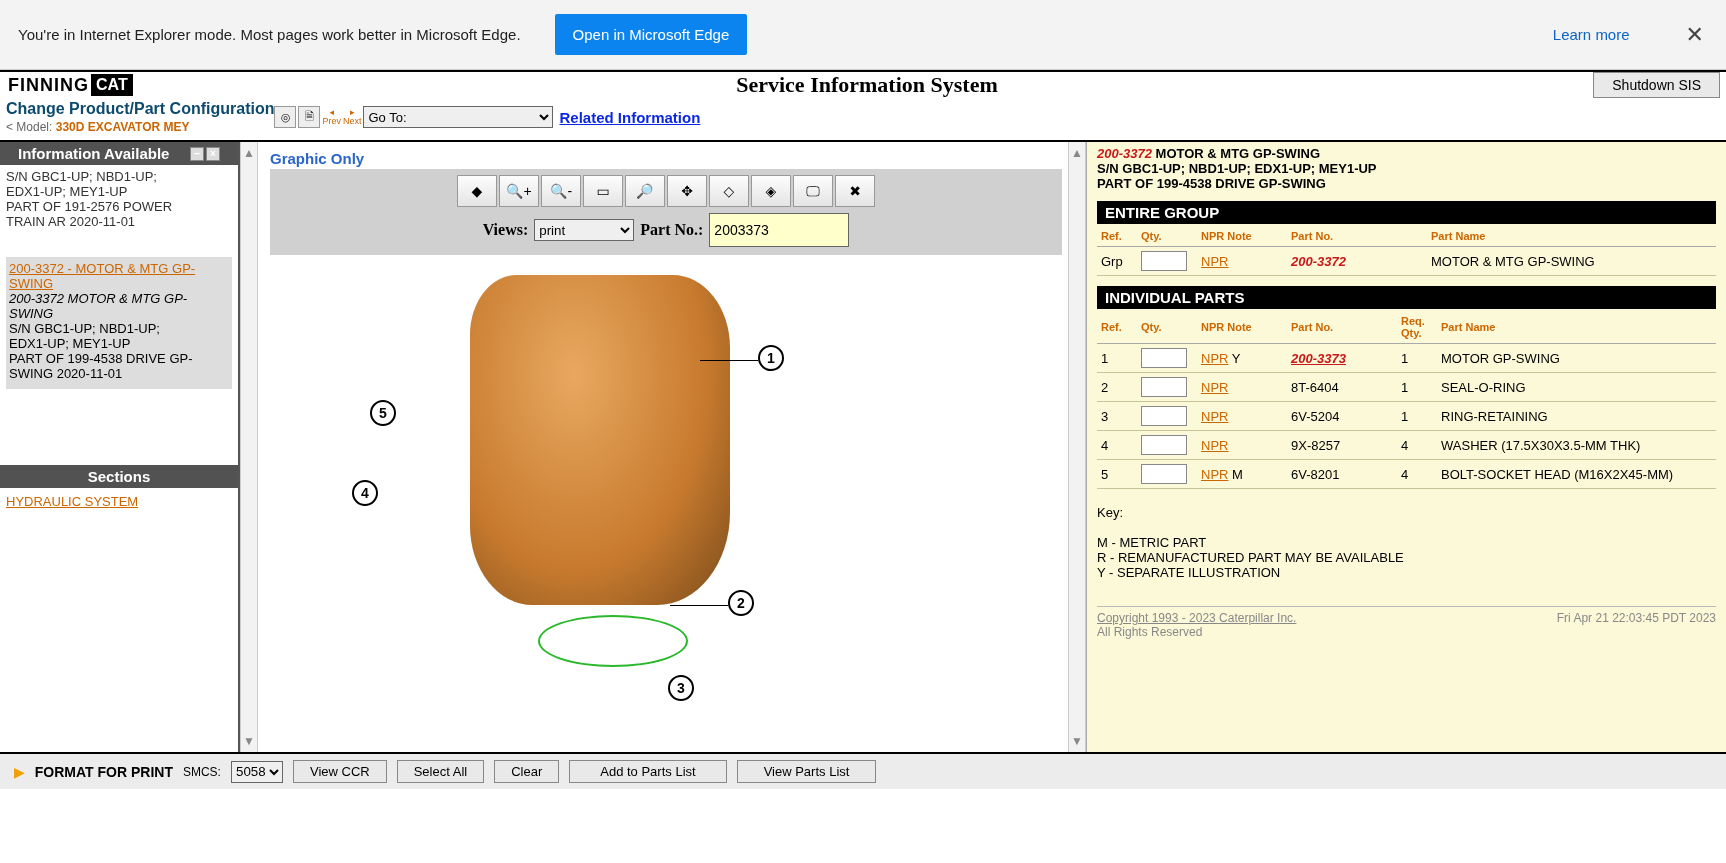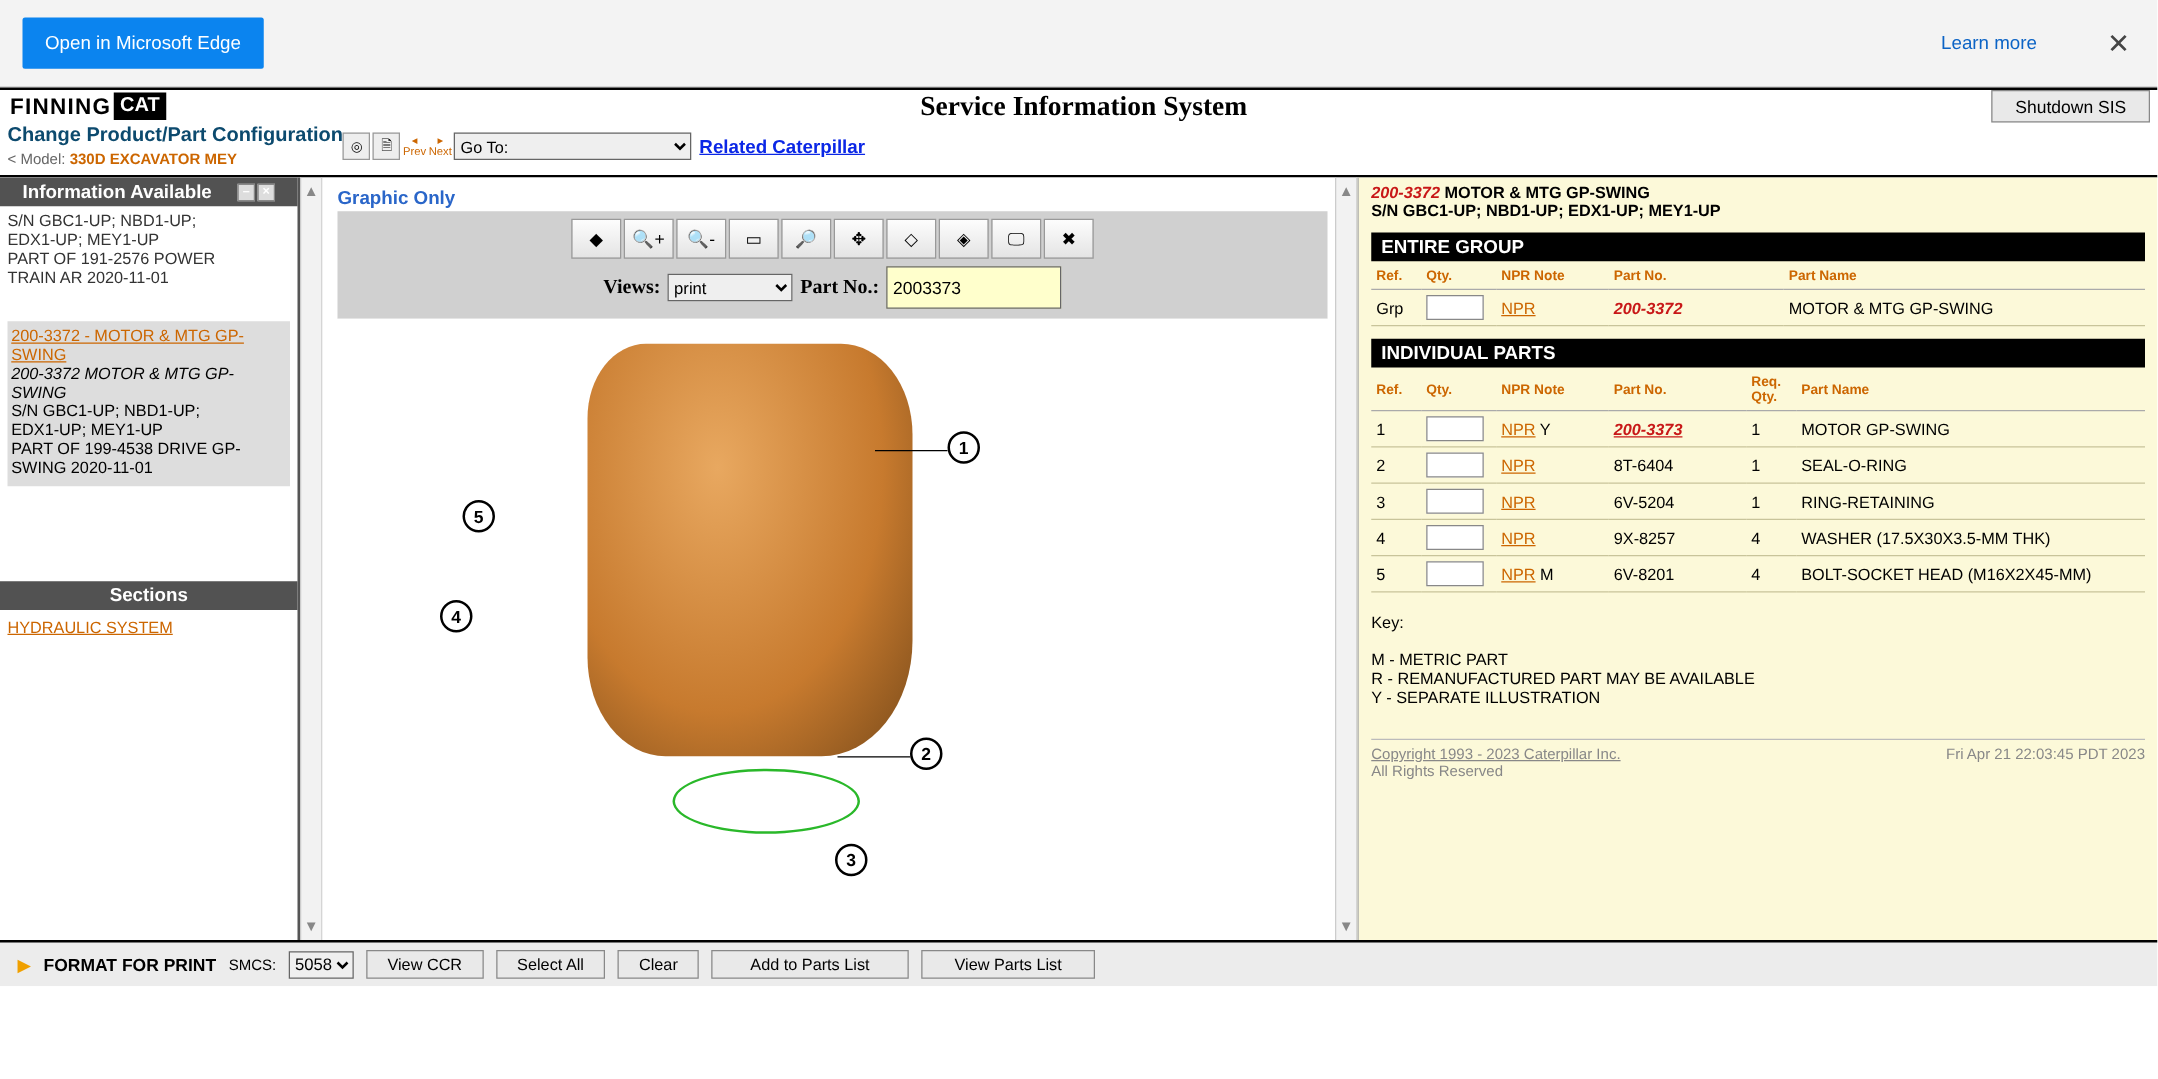--- a/index.html
+++ b/index.html
@@ -84,20 +84,21 @@
 .bottom-arrow { color: #f0a000; font-size: 14px; }
 .bottom-lbl { font-weight: bold; font-size: 14px; }
 .bottom-smcs { font-size: 12px; }
 .bottom-sel { height: 22px; border: 1px solid #666; }
 .bottom-btn { background: #e9e9e9; border: 1px solid #888; padding: 3px 16px; font-size: 13px; cursor: pointer; }
 </style>
 </head>
 <body>
 
 <div class="ie-banner">
+  <span class="ie-banner-text">You're in Internet Explorer mode. Most pages work better in Microsoft Edge.</span>
   <button class="ie-open-btn">Open in Microsoft Edge</button>
   <a class="ie-learn">Learn more</a>
   <span class="ie-close">✕</span>
 </div>
 
 <div class="sis-header">
   <div class="logo-box">
     <span class="logo-text">FINNING</span>
     <span class="logo-cat">CAT</span>
   </div>
@@ -114,21 +115,21 @@
     </div>
   </div>
   <div class="nav-center">
     <span class="small-tool">◎</span>
     <span class="small-tool">🗎</span>
     <div class="prev-next">◂<br><span>Prev</span></div>
     <div class="prev-next">▸<br><span>Next</span></div>
     <select class="goto-sel">
       <option>Go To:</option>
     </select>
-    <a class="related-link">Related Caterpillar</a>
+    <a class="related-link">Related Information</a>
   </div>
   <div style="flex:1"></div>
 </div>
 
 <div class="main">
 
   <div class="sidebar">
     <div class="side-blkhdr">
       <span>Information Available</span>
       <span class="side-hdr-ctrl">
@@ -203,20 +204,21 @@
         <span class="cscroll-arrow">▼</span>
       </div>
   </div>
 
   <div class="right-pane">
     <div class="part-hdr">
       <span class="pn-red">200-3372</span>
       <span class="pn-title">MOTOR &amp; MTG GP-SWING</span>
     </div>
     <div class="part-sn">S/N GBC1-UP; NBD1-UP; EDX1-UP; MEY1-UP</div>
+    <div class="part-sn">PART OF 199-4538 DRIVE GP-SWING</div>
 
     <div class="blackbar">ENTIRE GROUP</div>
     <table class="ptable">
       <tbody>
           <tr>
         <th style="width:40px">Ref.</th>
         <th style="width:60px">Qty.</th>
         <th style="width:90px">NPR Note</th>
         <th style="width:140px">Part No.</th>
         <th>Part Name</th>

